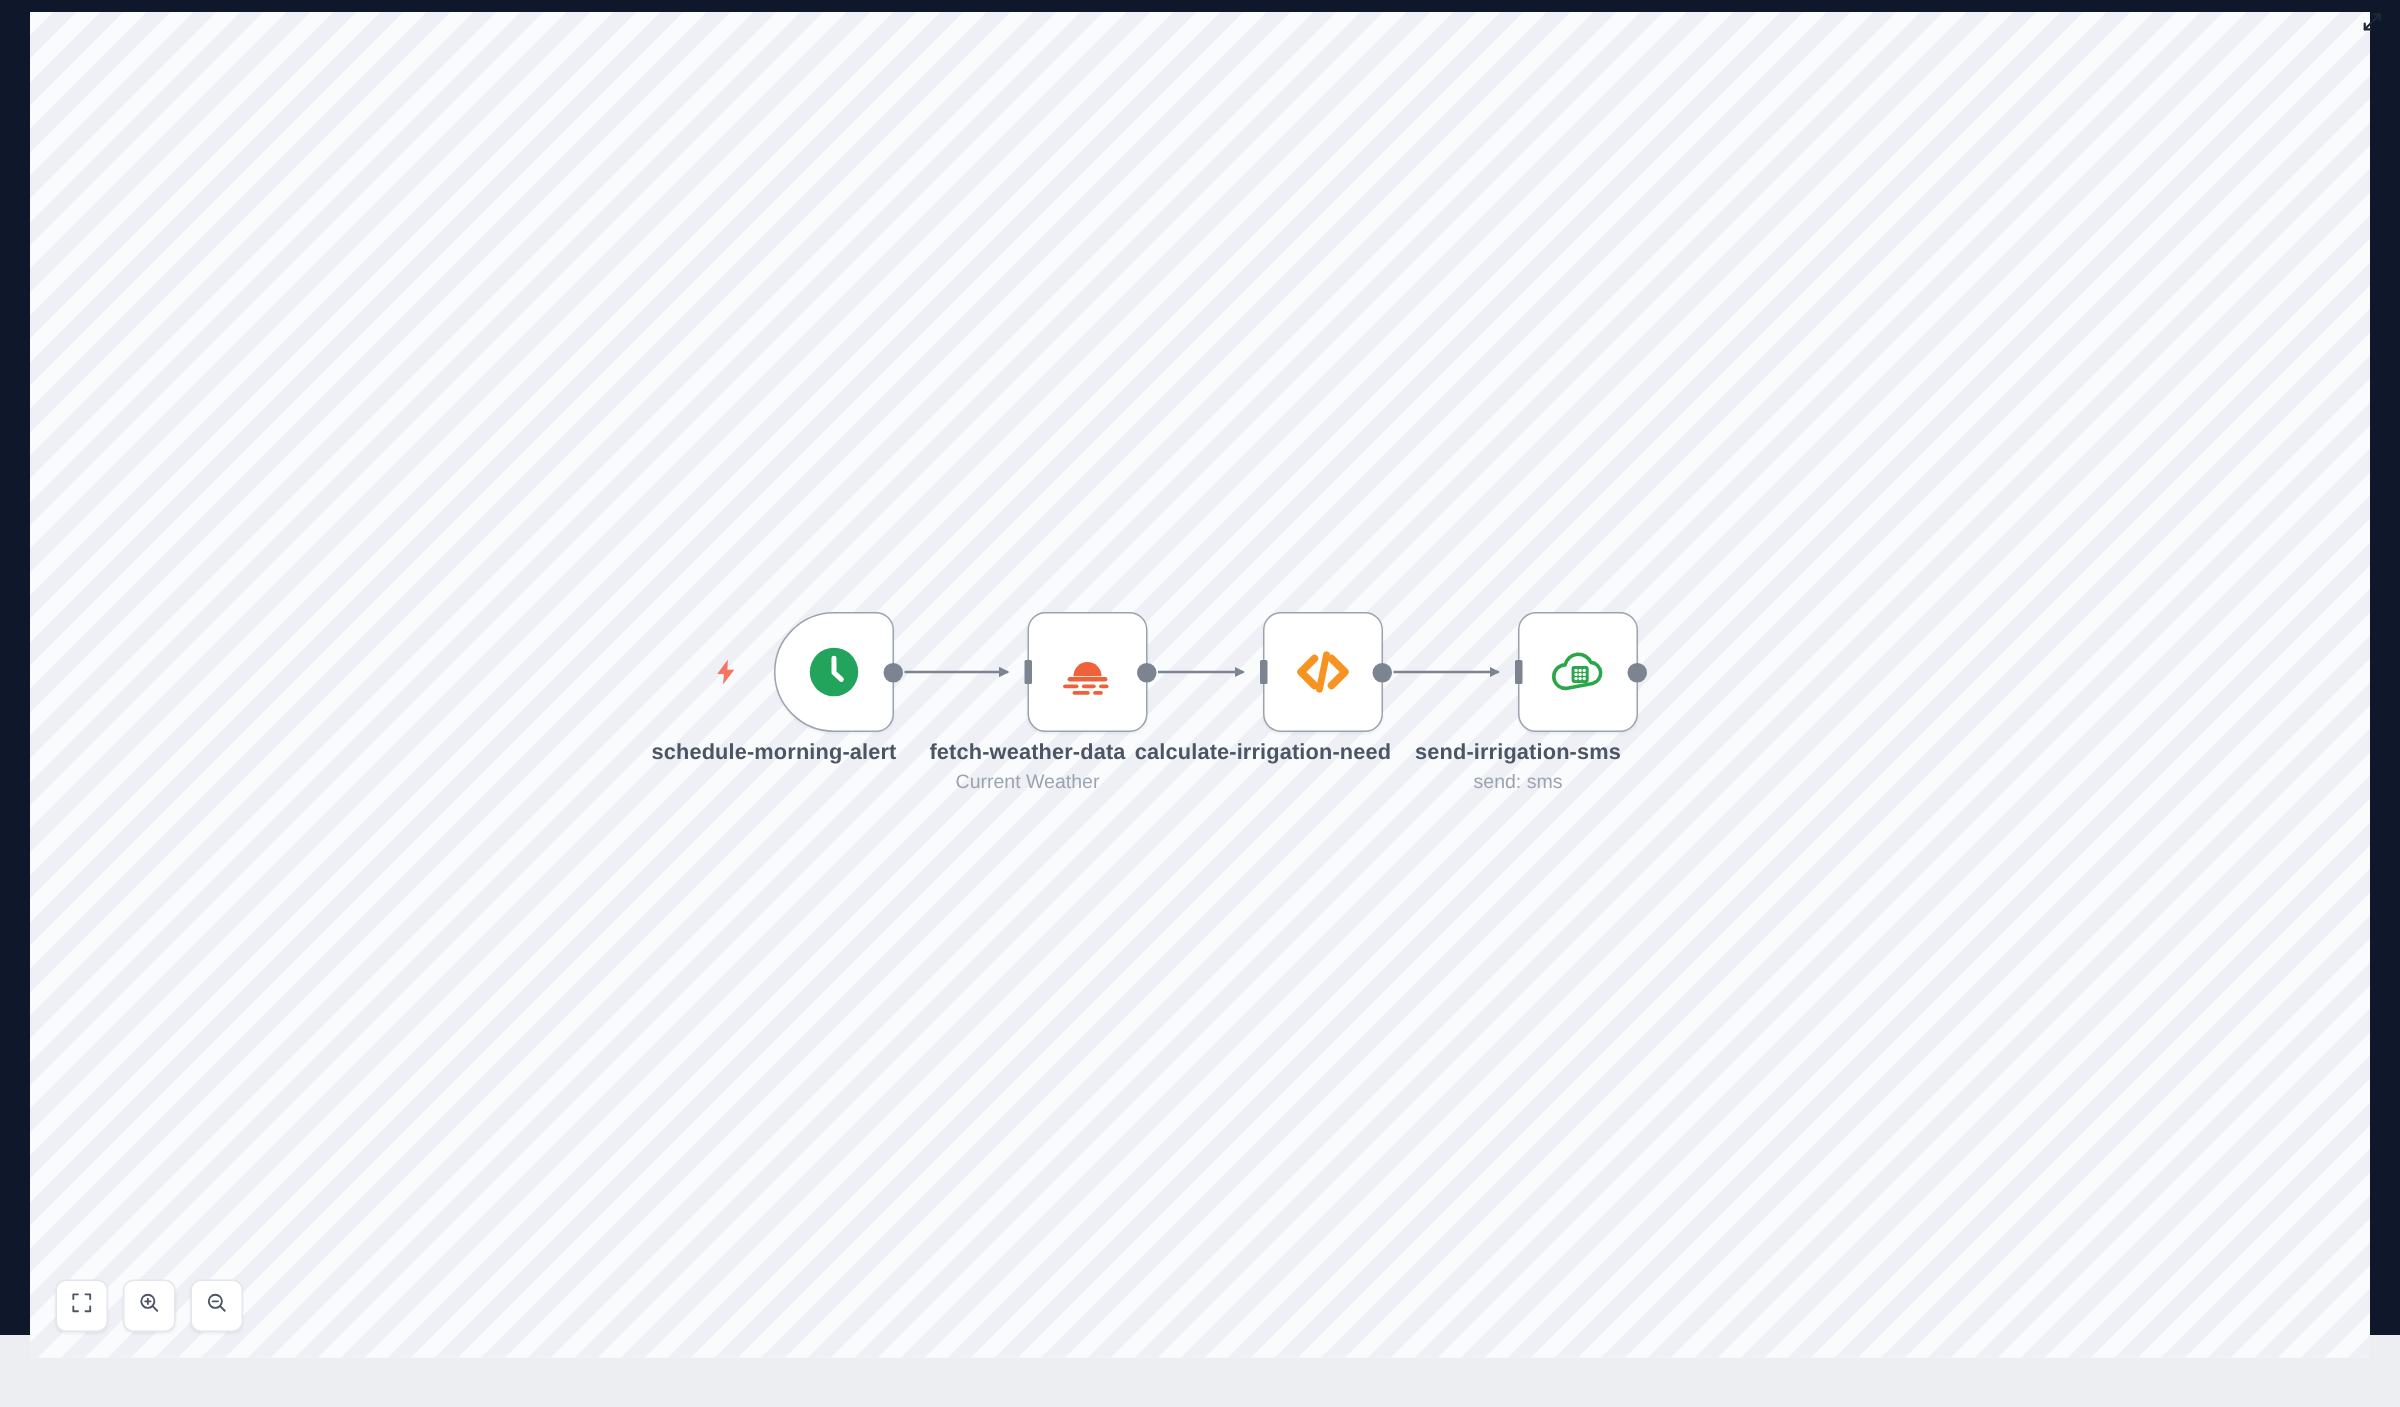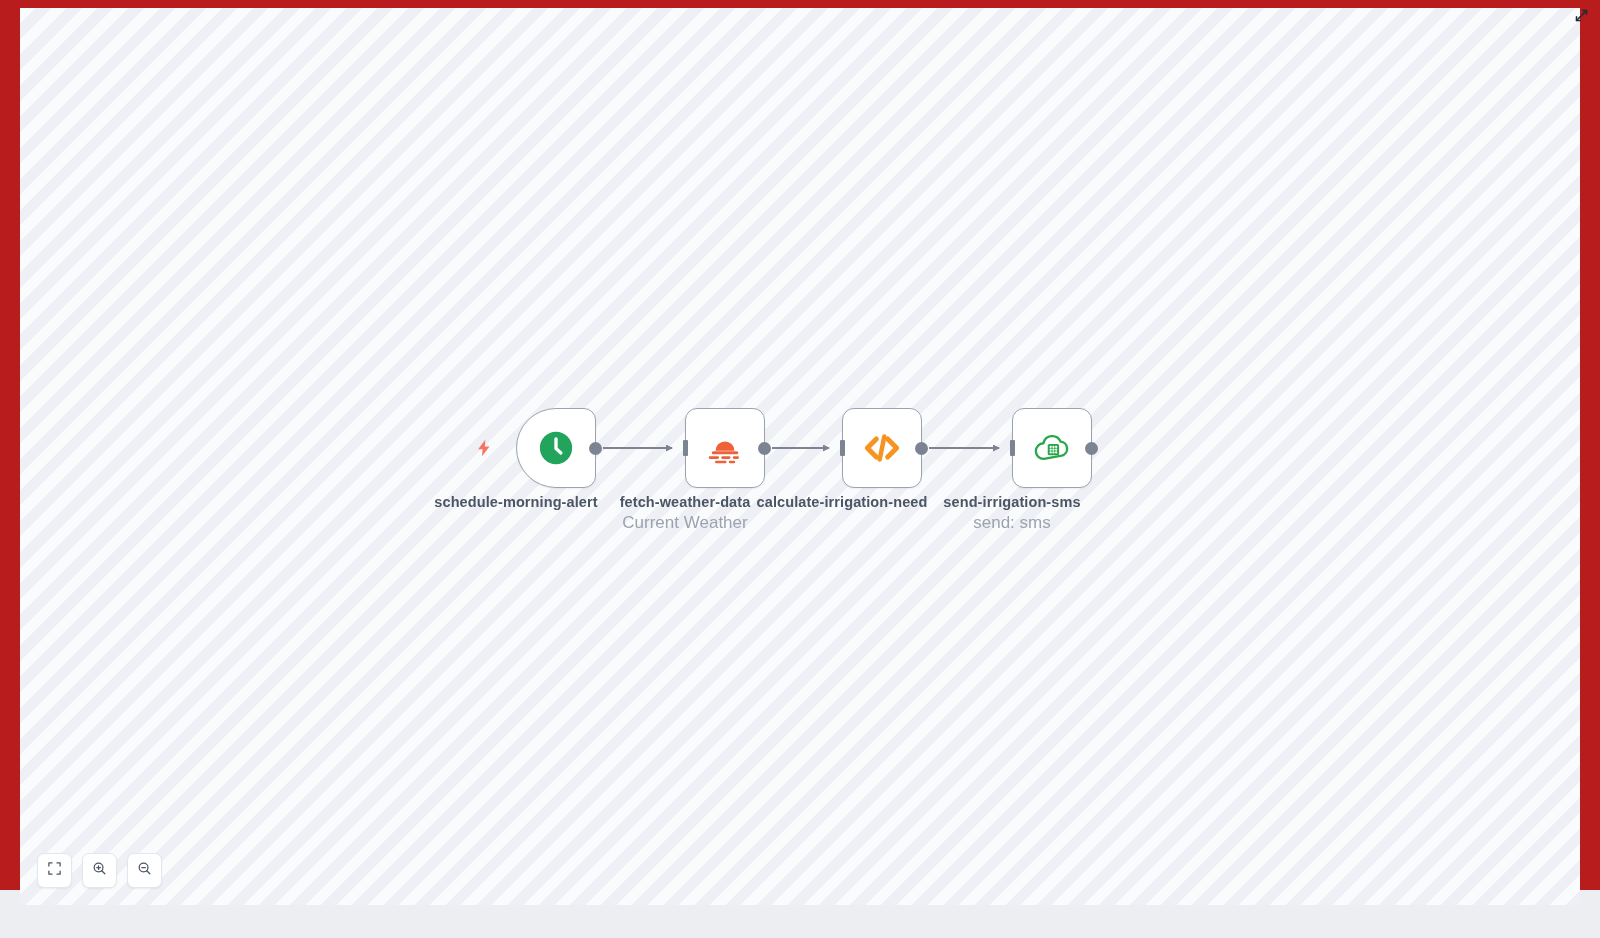--- a/index.html
+++ b/index.html
@@ -10,21 +10,21 @@
     height: 938px;
     overflow: hidden;
     background: #eceef2;
     font-family: "Liberation Sans", sans-serif;
   }
 
   #app {
     position: relative;
     width: 1600px;
     height: 890px;
-    background: #b91c1c;
+    background: #0f172a;
   }
 
   
   #canvas {
     position: absolute;
     left: 20px;
     top: 8px;
     width: 1560px;
     height: 897px;
     background-color: #fafbfd;
@@ -101,21 +101,21 @@
     letter-spacing: 0.1px;
     pointer-events: none;
   }
 
   .node-sublabel {
     position: absolute;
     top: 105px;
     left: 50%;
     transform: translateX(-50%);
     white-space: nowrap;
-    font-size: 17px;
+    font-size: 13px;
     font-weight: normal;
     color: #9ca3af;
     pointer-events: none;
   }
 
   .node-wrap {
     position: absolute;
   }
 
   

